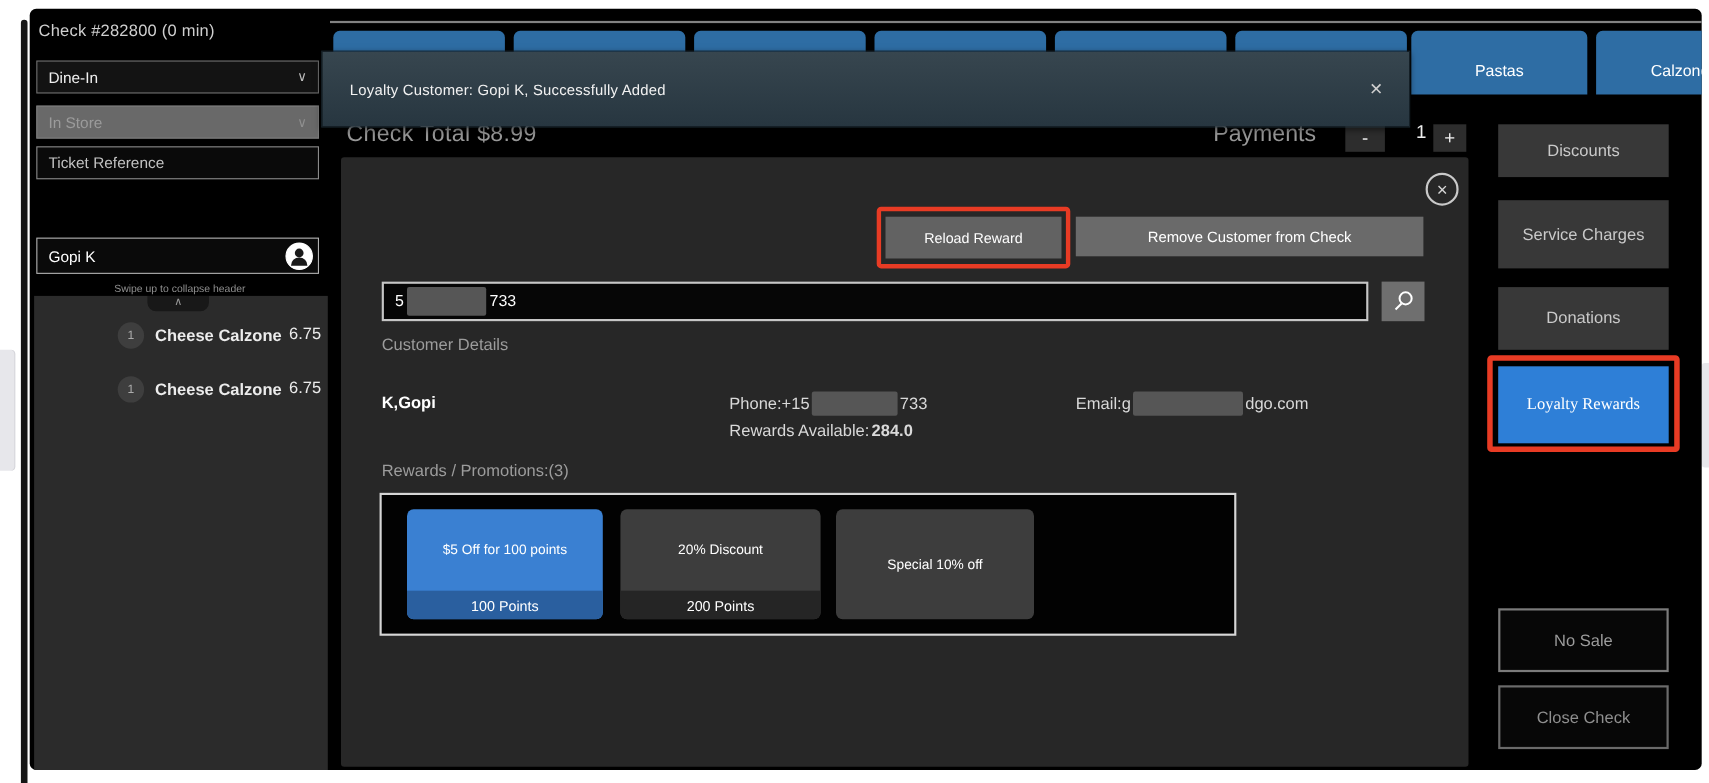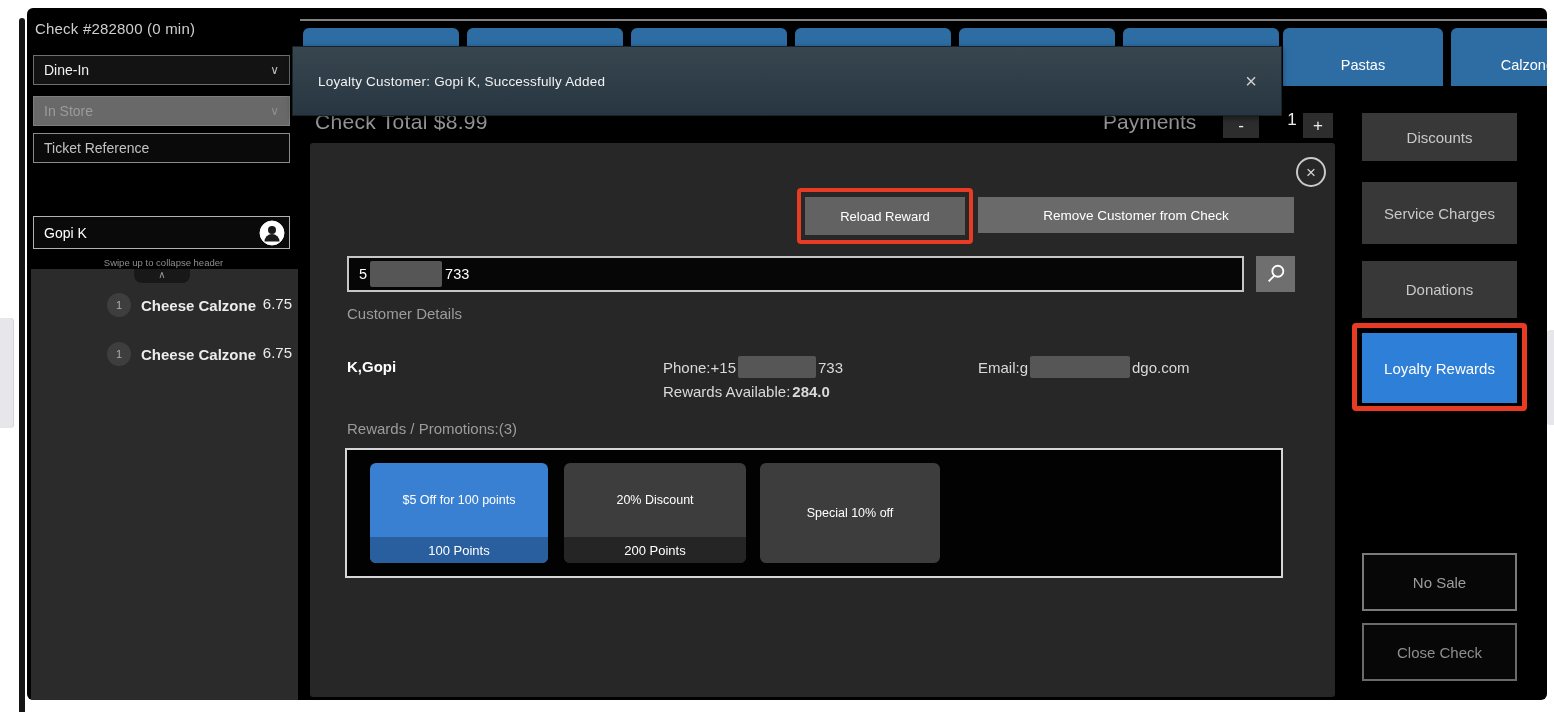--- a/index.html
+++ b/index.html
@@ -56,38 +56,38 @@
   .reload-btn { left:495px; top:54px; width:160px; height:38px; background:#626262; }
   .remove-btn { left:668px; top:54px; width:316px; height:36px; background:#6a6a6a; font-size:13.5px; }
   .hl-red { position:absolute; border:4px solid #e83b24; border-radius:4px; }
   .hl-reload { left:487px; top:45px; width:176px; height:56px; }
   .search-box { position:absolute; left:37px; top:113px; width:897px; height:36px; background:#060606; border:2px solid #c6c6c6; display:flex; align-items:center; padding-left:10px; color:#fff; font-size:14.5px; }
   .redact { background:#565656; border-radius:2px; display:inline-block; filter:blur(.6px); }
   .search-btn { position:absolute; left:946px; top:113px; width:39px; height:36px; background:#6f6f6f; display:flex; align-items:center; justify-content:center; }
   .lbl-gray { position:absolute; font-size:15px; color:#9c9c9c; }
   .cust-name { position:absolute; left:37px; top:215px; font-size:15px; font-weight:bold; color:#fff; }
   .info-row { position:absolute; font-size:15px; color:#d9d9d9; display:flex; align-items:center; gap:2px; }
-  .rw-container { position:absolute; left:35px; top:305px; width:938px; height:130px; background:#020202; border:2px solid #d6d6d6; }
+  .rw-container { position:absolute; left:35px; top:305px; width:779px; height:130px; background:#020202; border:2px solid #d6d6d6; }
   .rw-card { position:absolute; top:13px; height:100px; border-radius:6px; overflow:hidden; display:flex; flex-direction:column; }
   .rw-card .ttl { flex:1; display:flex; align-items:center; justify-content:center; color:#fff; font-size:12.5px; padding:0 8px; text-align:center; }
   .rw-card .pts { height:26px; display:flex; align-items:center; justify-content:center; color:#fff; font-size:13px; }
   .rw-blue { left:23px; width:178px; background:#3a80d2; }
   .rw-blue .pts { background:#2a5f9f; }
   .rw-g1 { left:217px; width:182px; background:#3d3d3d; }
   .rw-g1 .pts { background:#252525; }
   .rw-g2 { left:413px; width:180px; background:#3d3d3d; }
 
   
   .act { position:absolute; left:1335px; width:155px; display:flex; align-items:center; justify-content:center; font-size:15px; }
   .act.fill { background:#383838; color:#c9c9c9; }
   .act.outline { background:#070707; }
   .a-discounts { top:105px; height:48px; }
   .a-service { top:174px; height:62px; }
   .a-donations { top:253px; height:57px; }
-  .a-loyalty { top:325px; height:70px; background:#2e7fd7; color:#fff; }
+  .a-loyalty { top:325px; height:70px; background:#2e7fd7; color:#fff;font-family:Liberation Serif, serif; }
   .hl-loyalty { left:1325px; top:315px; width:175px; height:88px; border-width:5px; }
   .a-preauth { top:407px; height:53px; border:2px solid #565656; color:#8a8a8a; }
   .a-print { top:476px; height:57px; border:3px solid #ececec; color:#fff; font-weight:bold; font-size:16px; }
   .a-nosale { top:545px; height:58px; border:2px solid #7a7a7a; color:#9c9c9c; }
   .a-close { top:615px; height:58px; border:2px solid #6a6a6a; color:#8e8e8e; }
 
   
   .toast { position:absolute; left:265px; top:38px; width:990px; height:70px; background:linear-gradient(#37464f,#273640); border:1px solid #17232b; box-shadow:0 2px 6px rgba(0,0,0,.5); z-index:60; display:flex; align-items:center; }
   .toast .msg { margin-left:25px; font-size:13.5px; color:#f2f2f2; letter-spacing:.2px; }
   .toast .x { position:absolute; right:24px; top:50%; transform:translateY(-50%); font-size:20px; color:#cfcfcf; line-height:1; }

